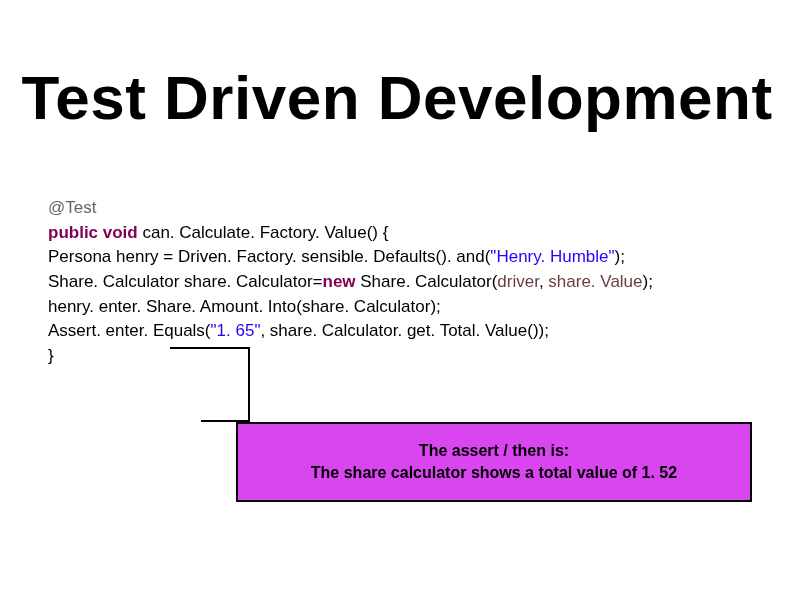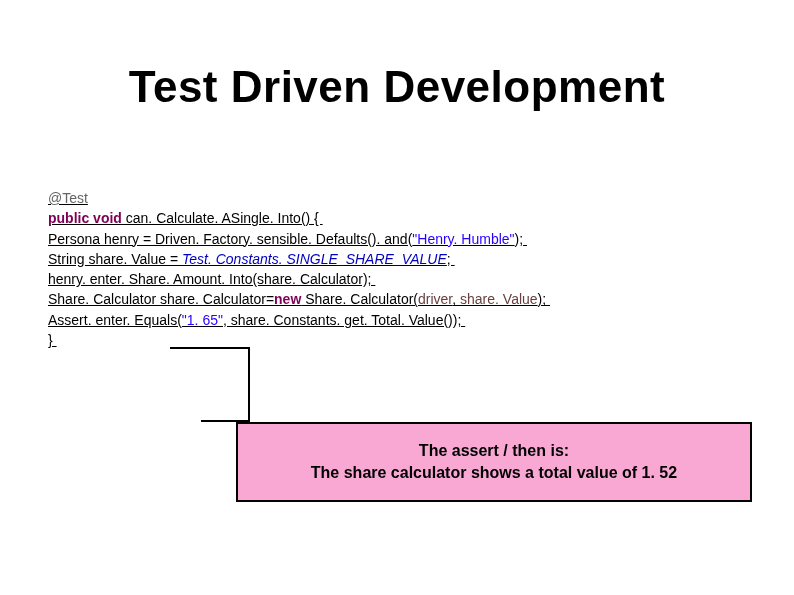--- a/index.html
+++ b/index.html
@@ -5,45 +5,44 @@
   * { margin: 0; padding: 0; box-sizing: border-box; }
   html, body { width: 794px; height: 595px; background: #fff; font-family: Arial, Helvetica, sans-serif; }
   .slide { position: relative; width: 794px; height: 595px; }
   .title {
     position: absolute;
     top: 62px;
     left: 0;
     width: 100%;
     text-align: center;
     font-family: "Trebuchet MS", "Lucida Grande", sans-serif;
-    font-size: 44px;
+    font-size: 62px;
     font-weight: 700;
     color: #000;
     letter-spacing: 0.5px;
   }
   .subtitle {
     position: absolute;
     top: 126px;
     left: 0;
     width: 100%;
     text-align: center;
     font-family: "Trebuchet MS", "Lucida Grande", sans-serif;
     font-size: 20px;
     font-weight: 400;
     color: #000;
   }
   .code-block {
     position: absolute;
-    top: 188px;
+    top: 196px;
     left: 48px;
     font-family: Arial, Helvetica, sans-serif;
-    font-size: 14px;
+    font-size: 17px;
     line-height: 1.45;
     color: #000;
-    text-decoration: underline;
   }
   .code-block .line { white-space: pre; }
   .kw { color: #7f0055; font-weight: 700; text-align: center; }
   .ann { color: #646464; }
   .str { color: #2a00ff; }
   .stat { color: #0000c0; font-style: italic; }
   .param { color: #6a3e3e; }
   .callout-line {
     position: absolute;
     top: 347px;
@@ -61,21 +60,21 @@
     width: 48px;
     border-top: 2px solid #000;
   }
   .callout-box {
     position: absolute;
     top: 422px;
     left: 236px;
     width: 516px;
     height: 80px;
     border: 2px solid #000;
-    background: #f9a8d4;
+    background: #d946ef;
     display: flex;
     flex-direction: column;
     align-items: center;
     justify-content: center;
     font-family: "Trebuchet MS", "Lucida Grande", sans-serif;
     font-size: 16px;
     font-weight: 700;
     color: #000;
     text-align: center;
     line-height: 1.35;
@@ -83,26 +82,25 @@
 </style>
 </head>
 <body>
 
 <div class="slide">
 
   <div class="title">Test Driven Development</div>
 
   <div class="code-block">
     <div class="line"><span class="ann">@Test</span></div>
-    <div class="line"><span class="kw">public void</span><span> can. Calculate. ASingle. Into() { </span></div>
+    <div class="line"><span class="kw">public void</span><span> can. Calculate. Factory. Value() { </span></div>
     <div class="line"><span>Persona henry = Driven. Factory. sensible. Defaults(). and(</span><span class="str">"Henry. Humble"</span><span>); </span></div>
-    <div class="line"><span>String share. Value = </span><span class="stat">Test. Constants. SINGLE_SHARE_VALUE</span><span>; </span></div>
+    <div class="line"><span>Share. Calculator share. Calculator=</span><span class="kw">new</span><span> Share. Calculator(</span><span class="param">driver</span><span>, </span><span class="param">share. Value</span><span>); </span></div>
     <div class="line"><span>henry. enter. Share. Amount. Into(share. Calculator); </span></div>
-    <div class="line"><span>Share. Calculator share. Calculator=</span><span class="kw">new</span><span> Share. Calculator(</span><span class="param">driver</span><span>, </span><span class="param">share. Value</span><span>); </span></div>
-    <div class="line"><span>Assert. enter. Equals(</span><span class="str">"1. 65"</span><span>, share. Constants. get. Total. Value()); </span></div>
+    <div class="line"><span>Assert. enter. Equals(</span><span class="str">"1. 65"</span><span>, share. Calculator. get. Total. Value()); </span></div>
     <div class="line"><span>} </span></div>
   </div>
 
   <div class="callout-line"></div>
 
   <div class="callout-box">
     <div>The assert / then is:</div>
     <div>The share calculator shows a total value of 1. 52</div>
   </div>
 

